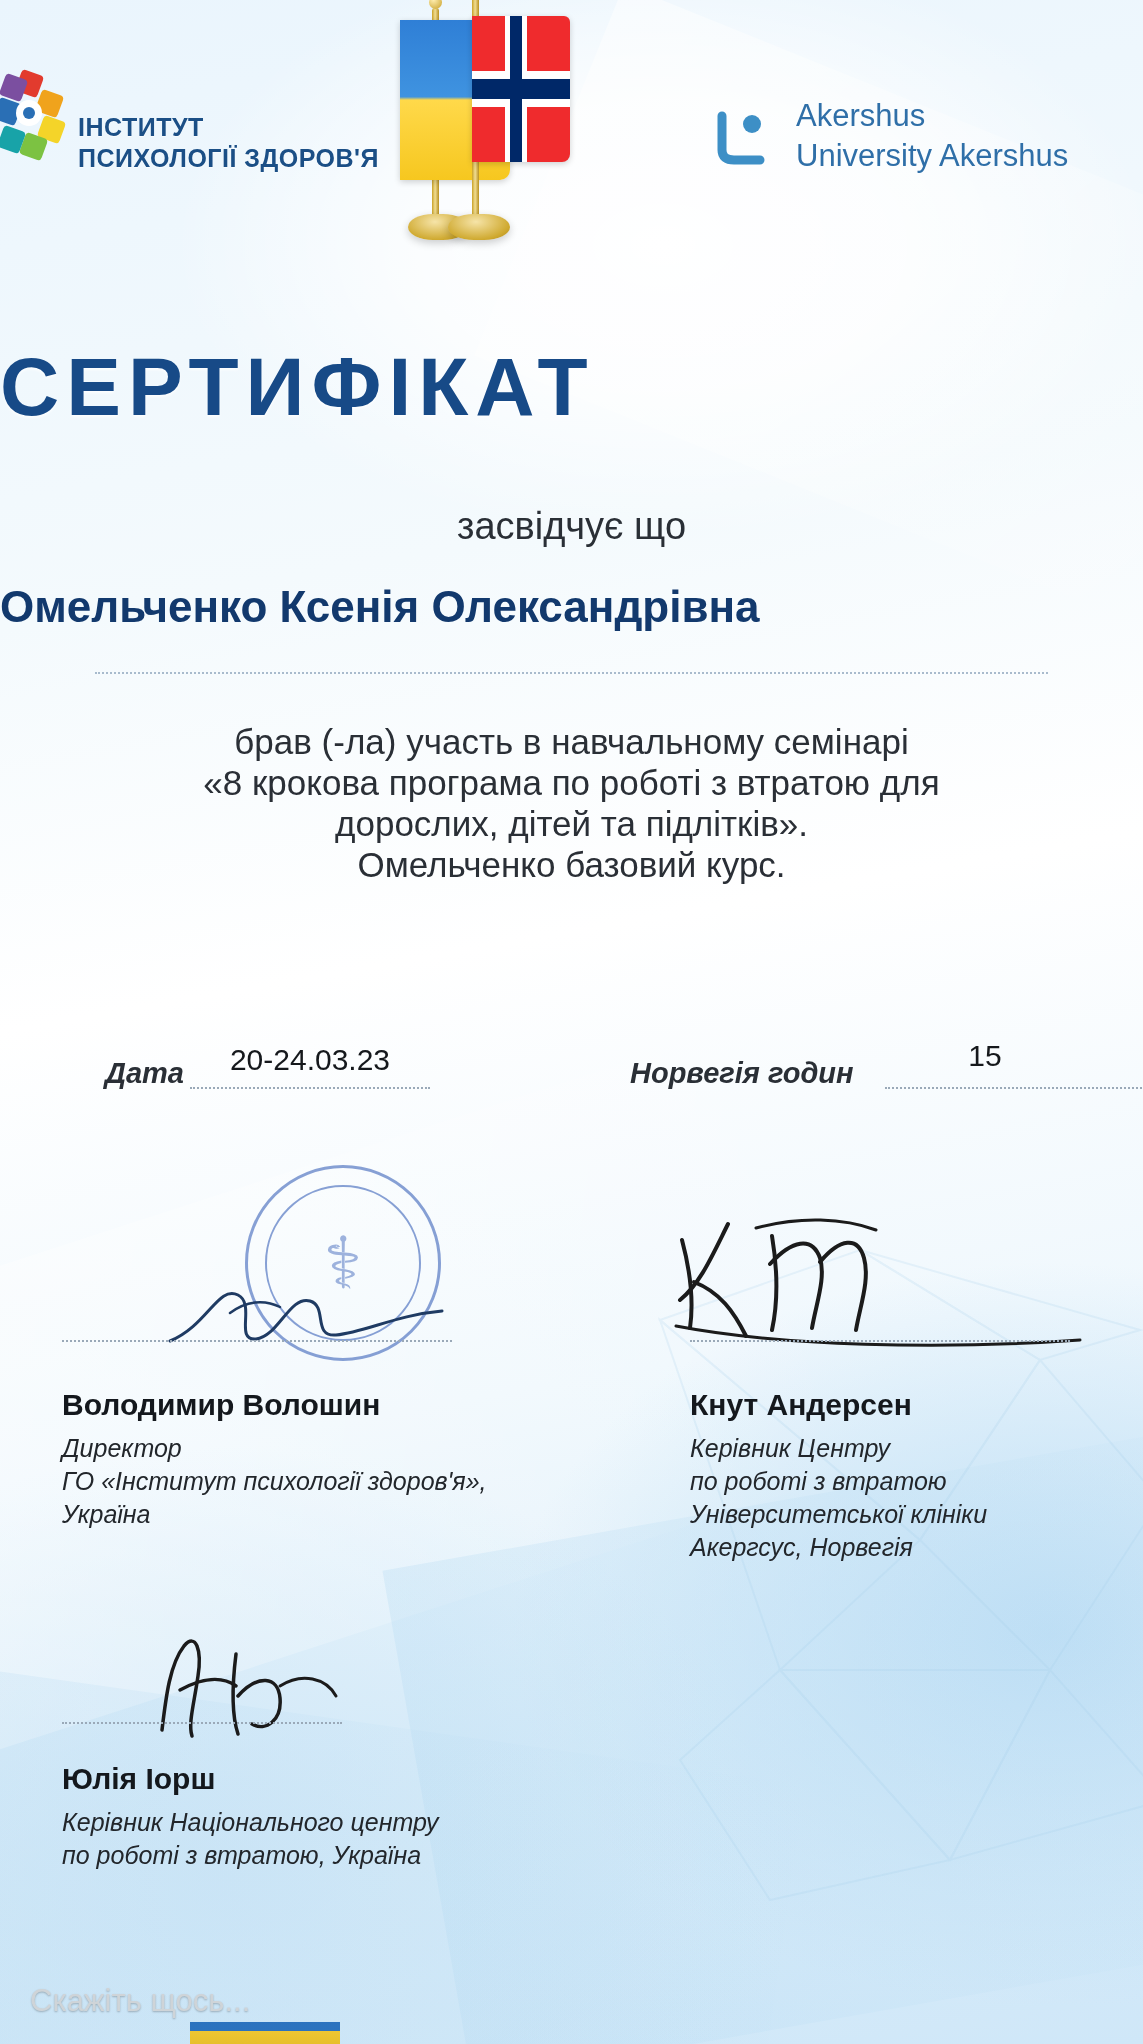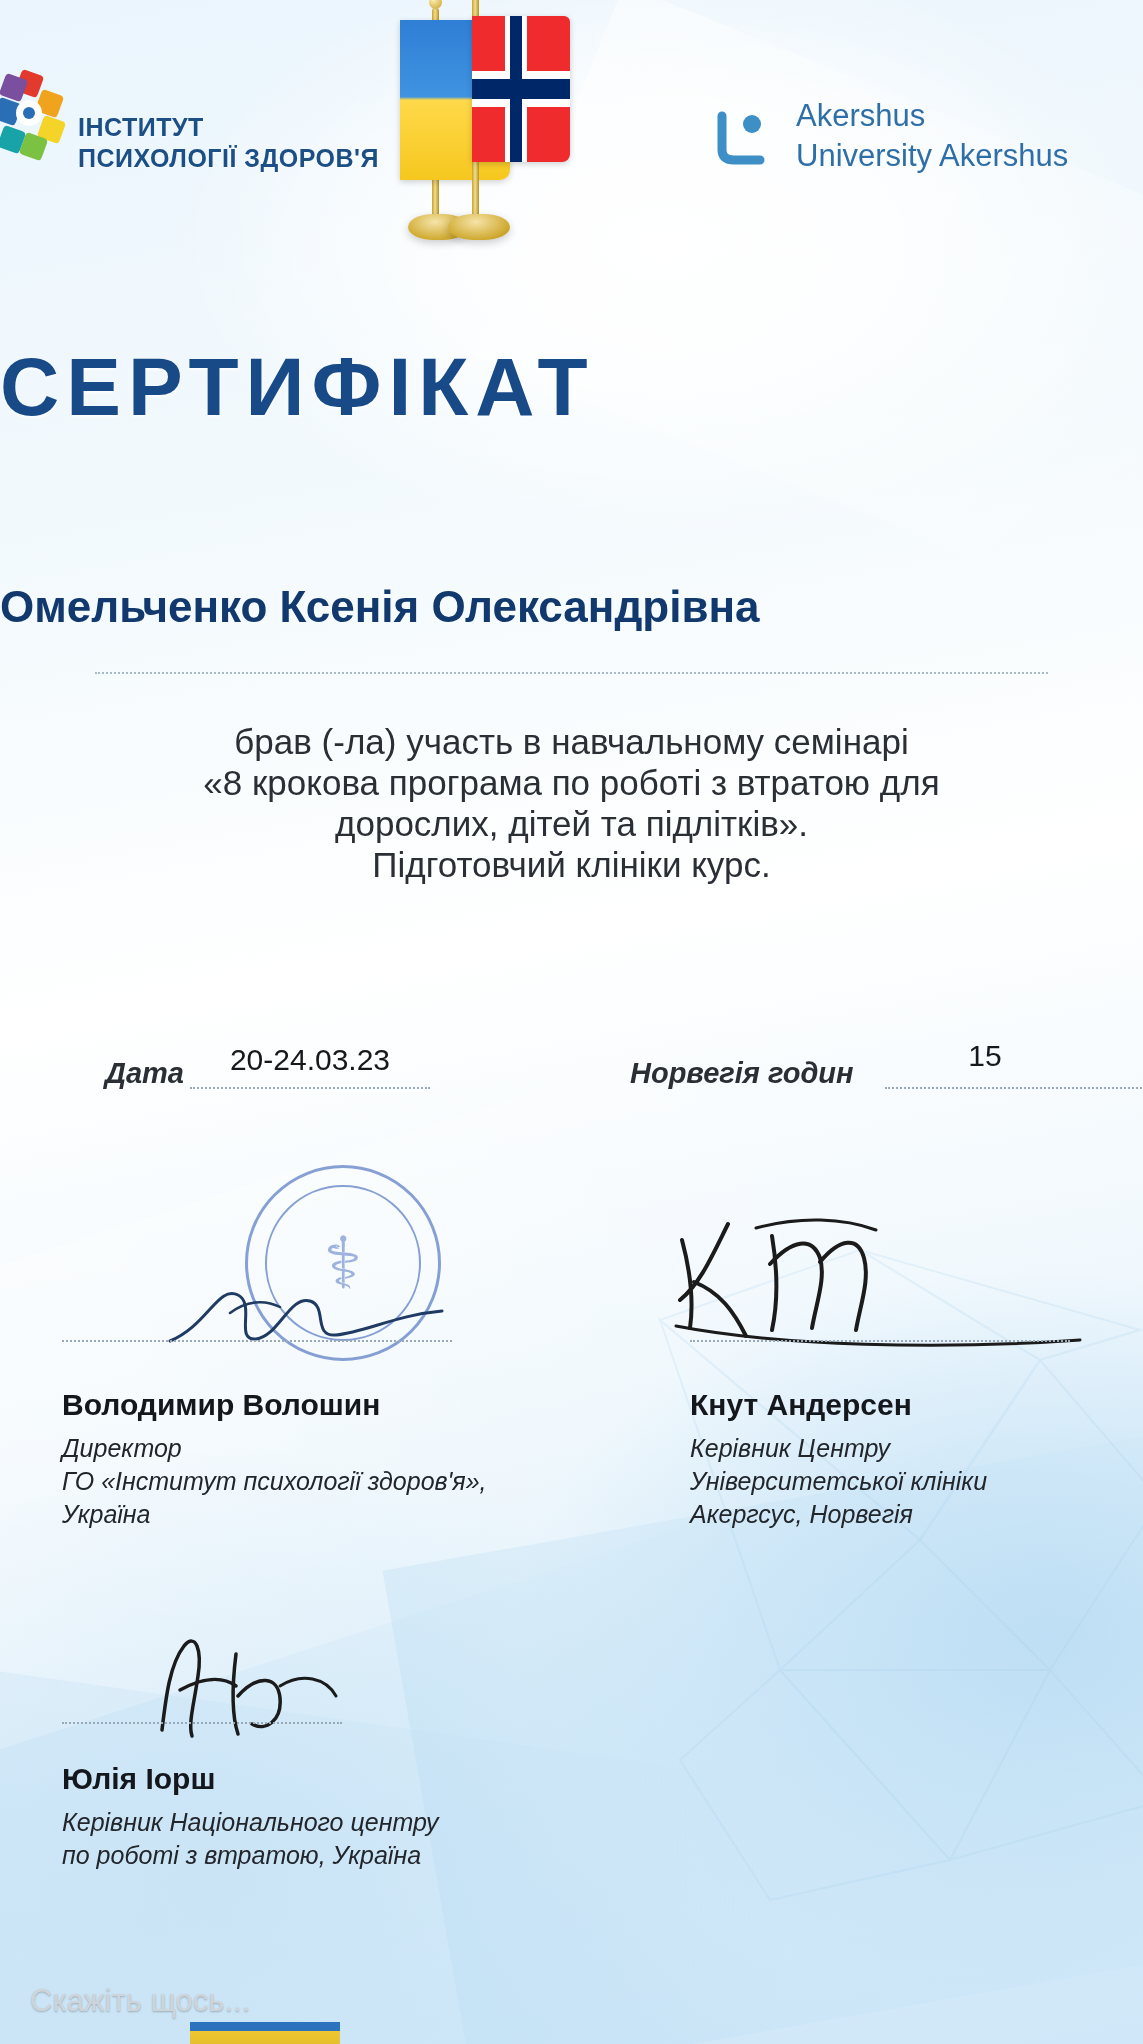--- a/index.html
+++ b/index.html
@@ -335,28 +335,29 @@
         <circle cx="44" cy="20" r="9" fill="#3d8fc6"></circle>
       </svg>
       <div class="ahus-text">
         <div>Akershus</div>
         <div>University Akershus</div>
       </div>
     </div>
   </div>
 
   <div class="title">СЕРТИФІКАТ</div>
+  <div class="subtitle">засвідчує що</div>
   <div class="recipient">Омельченко Ксенія Олександрівна</div>
   <div class="recipient-rule"></div>
 
   <div class="course">
     <div>брав (-ла) участь в навчальному семінарі</div>
     <div>«8 крокова програма по роботі з втратою для</div>
     <div>дорослих, дітей та підлітків».</div>
-    <div>Підготовчий клініки курс.</div>
+    <div>Омельченко базовий курс.</div>
   </div>
 
   <div class="meta-row">
     <div class="meta-label" style="left:105px; top:18px;">Дата</div>
     <div class="meta-line" style="left:190px; top:48px; width:240px;"></div>
     <div class="meta-value" style="left:190px; top:4px; width:240px;">20-24.03.23</div>
 
     <div class="meta-label" style="left:630px; top:18px;">Норвегія годин</div>
     <div class="meta-line" style="left:885px; top:48px; width:280px;"></div>
     <div class="meta-value" style="left:925px; top:0px; width:120px;">15</div>
@@ -388,20 +389,21 @@
       <path d="M112 36 C118 72, 118 102, 112 130" fill="none" stroke="#1b1b1b" stroke-width="4" stroke-linecap="round"></path>
       <path d="M110 64 C132 40, 152 36, 160 58 C166 78, 156 104, 152 128" fill="none" stroke="#1b1b1b" stroke-width="4" stroke-linecap="round"></path>
       <path d="M160 62 C180 38, 198 36, 204 58 C210 80, 200 106, 196 130" fill="none" stroke="#1b1b1b" stroke-width="4" stroke-linecap="round"></path>
       <path d="M96 28 C140 16, 184 18, 216 30" fill="none" stroke="#1b1b1b" stroke-width="3" stroke-linecap="round"></path>
       <path d="M16 126 C120 146, 280 150, 420 140" fill="none" stroke="#1b1b1b" stroke-width="3" stroke-linecap="round"></path>
     </svg>
     <div class="sig-line" style="left:690px; top:1340px; width:380px;"></div>
     <div class="sig-name" style="left:690px; top:1388px;">Кнут Андерсен</div>
     <div class="sig-role" style="left:690px; top:1432px;">
       <div>Керівник Центру</div>
+      <div>по роботі з втратою</div>
       <div>Університетської клініки</div>
       <div>Акергсус, Норвегія</div>
     </div>
   </div>
 
   <div class="sig-block">
     <svg class="sig-ink" style="left:140px; top:1620px; width:240px; height:130px;" viewBox="0 0 240 130">
       <path d="M22 110 C26 76, 30 44, 44 26 C56 12, 62 30, 58 56 C54 84, 48 104, 52 116" fill="none" stroke="#1b1b1b" stroke-width="3.5" stroke-linecap="round"></path>
       <path d="M40 70 C62 58, 82 56, 96 66" fill="none" stroke="#1b1b1b" stroke-width="3.5" stroke-linecap="round"></path>
       <path d="M96 34 C92 66, 92 96, 98 114" fill="none" stroke="#1b1b1b" stroke-width="3.5" stroke-linecap="round"></path>

